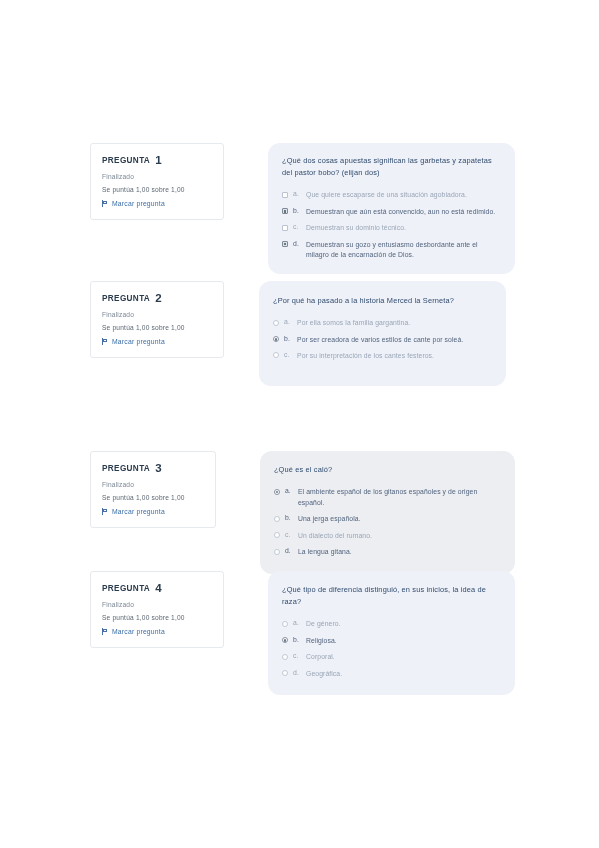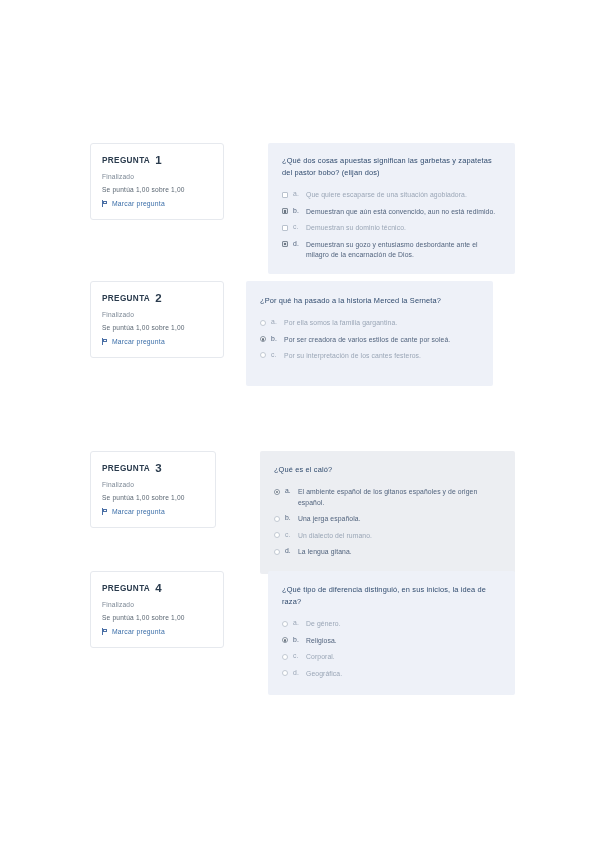--- a/index.html
+++ b/index.html
@@ -89,21 +89,21 @@
     box-sizing: border-box;
   }
   .flag-link {
     font-size: 6.8px;
     color: #3b6ea8;
     letter-spacing: 0.2px;
     cursor: pointer;
   }
   .qpanel {
     background: #eef1f8;
-    border-radius: 2px;
+    border-radius: 12px;
     padding: 12px 14px 13px 14px;
     box-sizing: border-box;
   }
   .qpanel.grey {
     background: #eceef2;
   }
   .qtext {
     font-size: 7.4px;
     color: #2f4a6d;
     line-height: 1.65;
@@ -231,21 +231,21 @@
         <span>PREGUNTA</span>
         <span class="num">2</span>
       </div>
       <div class="info-state">Finalizado</div>
       <div class="info-score">Se puntúa 1,00 sobre 1,00</div>
       <div class="info-flagrow">
         <span class="flag-icon"></span>
         <span class="flag-link">Marcar pregunta</span>
       </div>
     </div>
-    <div class="qpanel" style="margin-left:22px; width:247px; padding-top:14px; padding-bottom:24px;">
+    <div class="qpanel" style="margin-left:35px; width:247px; padding-top:14px; padding-bottom:24px;">
       <div class="qtext">¿Por qué ha pasado a la historia Merced la Serneta?</div>
       <div class="opt-list">
         <div class="opt-row dim">
           <span class="ctrl radio"></span>
           <span class="opt-letter">a.</span>
           <span class="opt-text">Por ella somos la familia gargantina.</span>
         </div>
         <div class="opt-row">
           <span class="ctrl radio checked"></span>
           <span class="opt-letter">b.</span>

